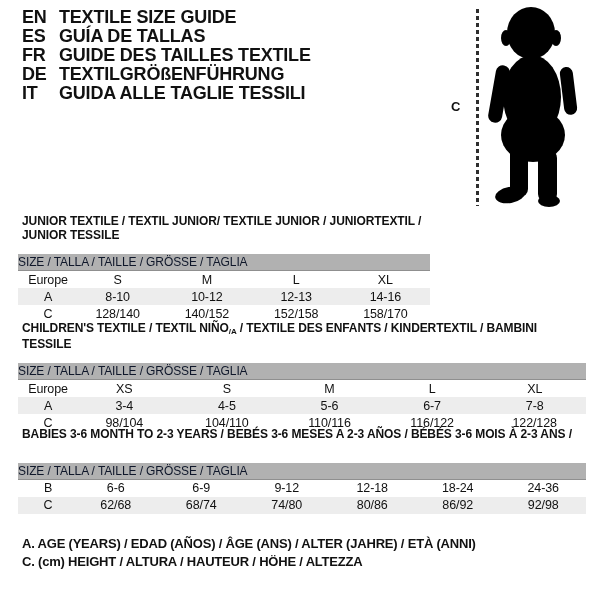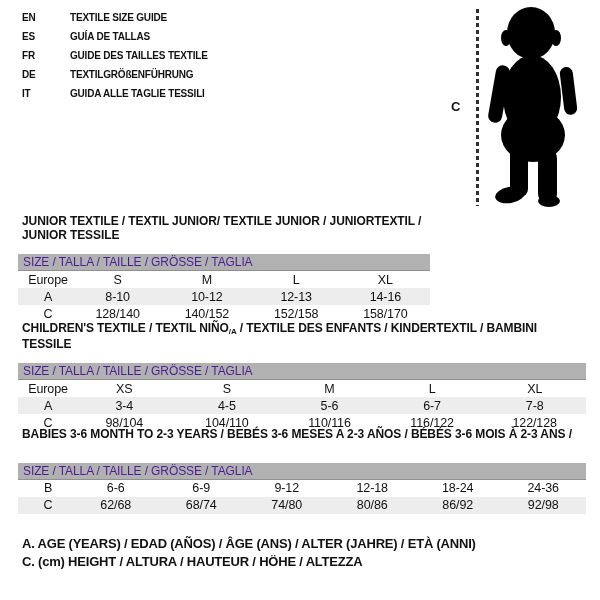--- a/index.html
+++ b/index.html
@@ -3,43 +3,43 @@
 <meta charset="utf-8">
 <style>
   html, body { margin:0; padding:0; background:#fff; }
   .canvas {
     position:relative; width:600px; height:600px; background:#ffffff;
     font-family:"Liberation Sans", sans-serif; color:#111; overflow:hidden;
   }
 
   
   .lang-list { position:absolute; left:22px; top:8px; }
-  .lang-row { display:flex; font-weight:bold; font-size:10px; line-height:19px; letter-spacing:-0.2px;gap:11px; }
+  .lang-row { display:flex; font-weight:bold; font-size:18px; line-height:19px; letter-spacing:-0.2px; }
   .lang-code { width:37px; flex:0 0 37px; }
 
   
   .measure-line {
     position:absolute; left:476px; top:9px; width:3px; height:197px;
     background:repeating-linear-gradient(to bottom, #2e2e2e 0 4px, transparent 4px 7px);
   }
   .measure-label { position:absolute; left:451px; top:99px; font-weight:bold; font-size:13px; }
   .baby-svg { position:absolute; left:486px; top:5px; width:98px; height:202px; }
 
   
   .tbl-block { position:absolute; left:18px; }
   .tbl-block.t1 { top:214px; width:412px; }
   .tbl-block.t2 { top:321px; width:568px; }
   .tbl-block.t3 { top:426px; width:568px; }
   .tbl-title { font-weight:bold; font-size:12px; line-height:14px; letter-spacing:-0.1px; padding-left:4px; margin-bottom:12px; }
   .tbl-block.t3 .tbl-title { line-height:16.5px; margin-bottom:20px; }
   .sub { font-size:8px; position:relative; top:2px; }
   .size-bar {
     background:#b1b1b1; border-bottom:1px solid #8f8f8f;
-    height:16px; line-height:16px; padding-left:5px;
-    font-size:12px; color:#4c1d95; letter-spacing:-0.1px;
+    height:16px; line-height:16px; 
+    font-size:12px; color:#0f172a; letter-spacing:-0.1px;
   }
   table.size-table { border-collapse:collapse; width:100%; table-layout:fixed; font-size:12.5px; }
   table.size-table td { height:17px; text-align:center; padding:0; letter-spacing:-0.1px; }
   table.size-table td.lbl { text-align:center; padding-left:5px; }
   tr.alt { background:#ededed; }
 
   
   .notes { position:absolute; left:22px; top:535px; }
   .note { font-weight:bold; font-size:13px; line-height:17.5px; letter-spacing:-0.2px; }
 </style>

